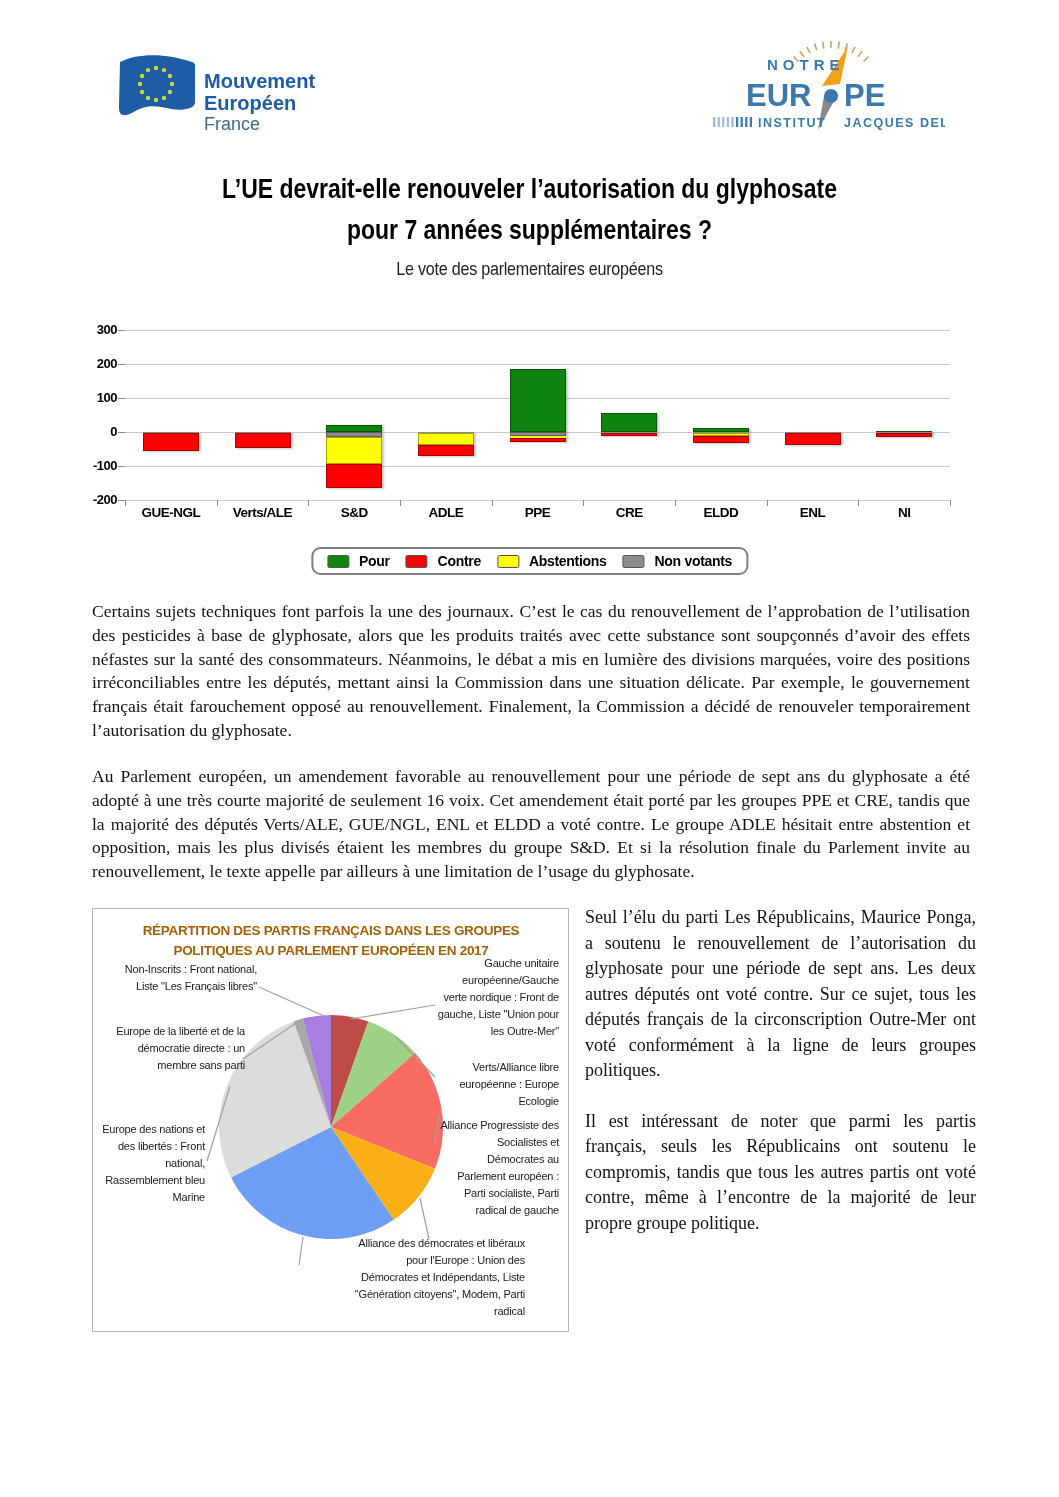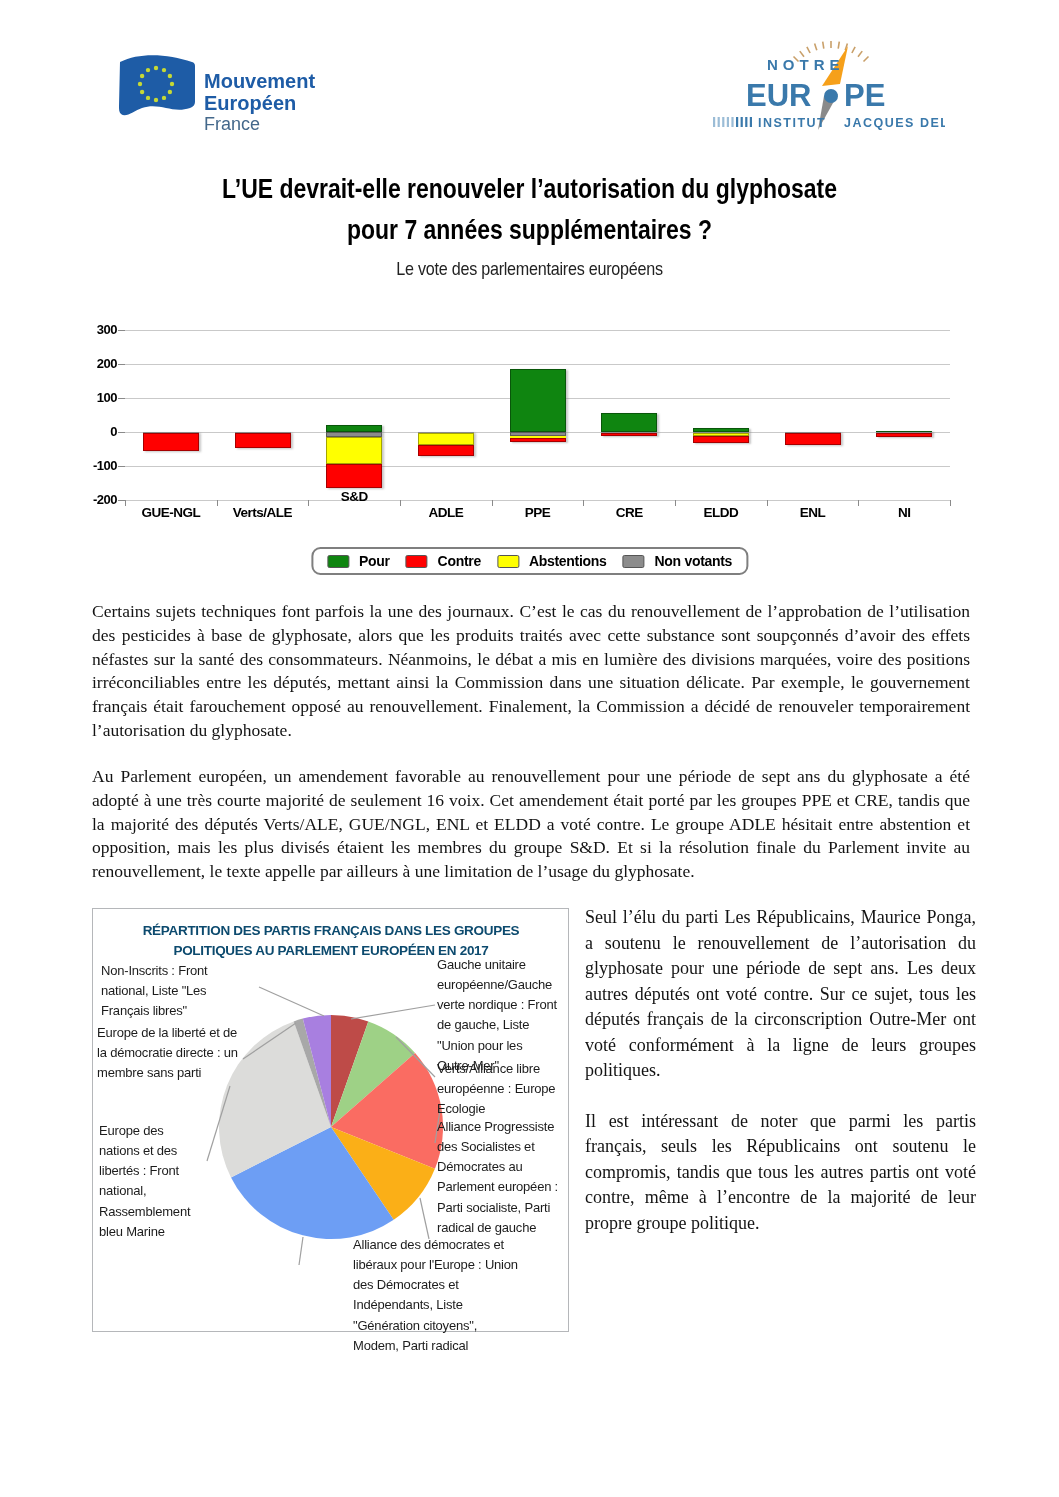--- a/index.html
+++ b/index.html
@@ -27,24 +27,24 @@
          padding:4px 14px;background:#fff;font-weight:700;font-size:14px;color:#000;}
   .legend-item{display:flex;align-items:center;gap:10px;}
   .legend-swatch{width:20px;height:11px;border:1px solid #555;border-radius:2px;display:inline-block;}
   .body-par{position:absolute;left:92px;width:878px;margin:0;text-align:justify;
          font-size:17.5px;line-height:1.36;color:#131313;}
   .p1{top:600px;}
   .p2{top:765px;}
   .pie-panel{position:absolute;left:92px;top:908px;width:477px;height:424px;
          border:1px solid #b5b7ba;background:#fff;box-sizing:border-box;}
   .pie-title{position:absolute;left:38px;top:12px;width:400px;text-align:center;
-         font-weight:700;font-size:13.5px;line-height:1.5;color:#0c4a6e;}
+         font-weight:700;font-size:13.5px;line-height:1.5;color:#a16207;}
   #pie-svg{position:absolute;left:0;top:0;}
-  .pie-label{position:absolute;font-family:"Liberation Sans",sans-serif;font-size:13px;
-         letter-spacing:-0.2px;line-height:1.55;text-align:left;color:#1c1c1c;}
+  .pie-label{position:absolute;font-family:"Liberation Sans",sans-serif;font-size:11px;
+         letter-spacing:-0.2px;line-height:1.55;text-align:right;color:#1c1c1c;}
   .side-col{position:absolute;left:585px;width:391px;top:905px;}
   .side-col p{margin:0 0 25px 0;text-align:justify;font-size:18px;line-height:1.42;color:#131313;}
   .logo-left{position:absolute;left:116px;top:50px;}
   .logo-right{position:absolute;left:710px;top:40px;}
 </style>
 </head>
 <body>
 
 <div class="page">
 
@@ -124,21 +124,21 @@
       <div class="ystub" style="left: 28px; top: 117px; width: 7px;"></div>
       <div class="ytick" style="left: 0px; top: 109px;">0</div>
       <div class="gridline" style="left: 35px; top: 151px; width: 825px;"></div>
       <div class="ystub" style="left: 28px; top: 151px; width: 7px;"></div>
       <div class="ytick" style="left: 0px; top: 143px;">-100</div>
       <div class="gridline" style="left: 35px; top: 185px; width: 825px;"></div>
       <div class="ystub" style="left: 28px; top: 185px; width: 7px;"></div>
       <div class="ytick" style="left: 0px; top: 177px;">-200</div>
       <div class="catlabel" style="left: 35px; top: 190px; width: 91.6667px;">GUE-NGL</div>
       <div class="catlabel" style="left: 126.667px; top: 190px; width: 91.6667px;">Verts/ALE</div>
-      <div class="catlabel" style="left: 218.333px; top: 174px; width: 91.6667px;">S&amp;D</div>
+      <div class="catlabel" style="left: 218.333px; top: 190px; width: 91.6667px;">S&amp;D</div>
       <div class="catlabel" style="left: 310px; top: 190px; width: 91.6667px;">ADLE</div>
       <div class="catlabel" style="left: 401.667px; top: 190px; width: 91.6667px;">PPE</div>
       <div class="catlabel" style="left: 493.333px; top: 190px; width: 91.6667px;">CRE</div>
       <div class="catlabel" style="left: 585px; top: 190px; width: 91.6667px;">ELDD</div>
       <div class="catlabel" style="left: 676.667px; top: 190px; width: 91.6667px;">ENL</div>
       <div class="catlabel" style="left: 768.333px; top: 190px; width: 91.6667px;">NI</div>
       <div class="xtick" style="left: 35px; top: 185px; height: 6px;"></div>
       <div class="xtick" style="left: 126.667px; top: 185px; height: 6px;"></div>
       <div class="xtick" style="left: 218.333px; top: 185px; height: 6px;"></div>
       <div class="xtick" style="left: 310px; top: 185px; height: 6px;"></div>

